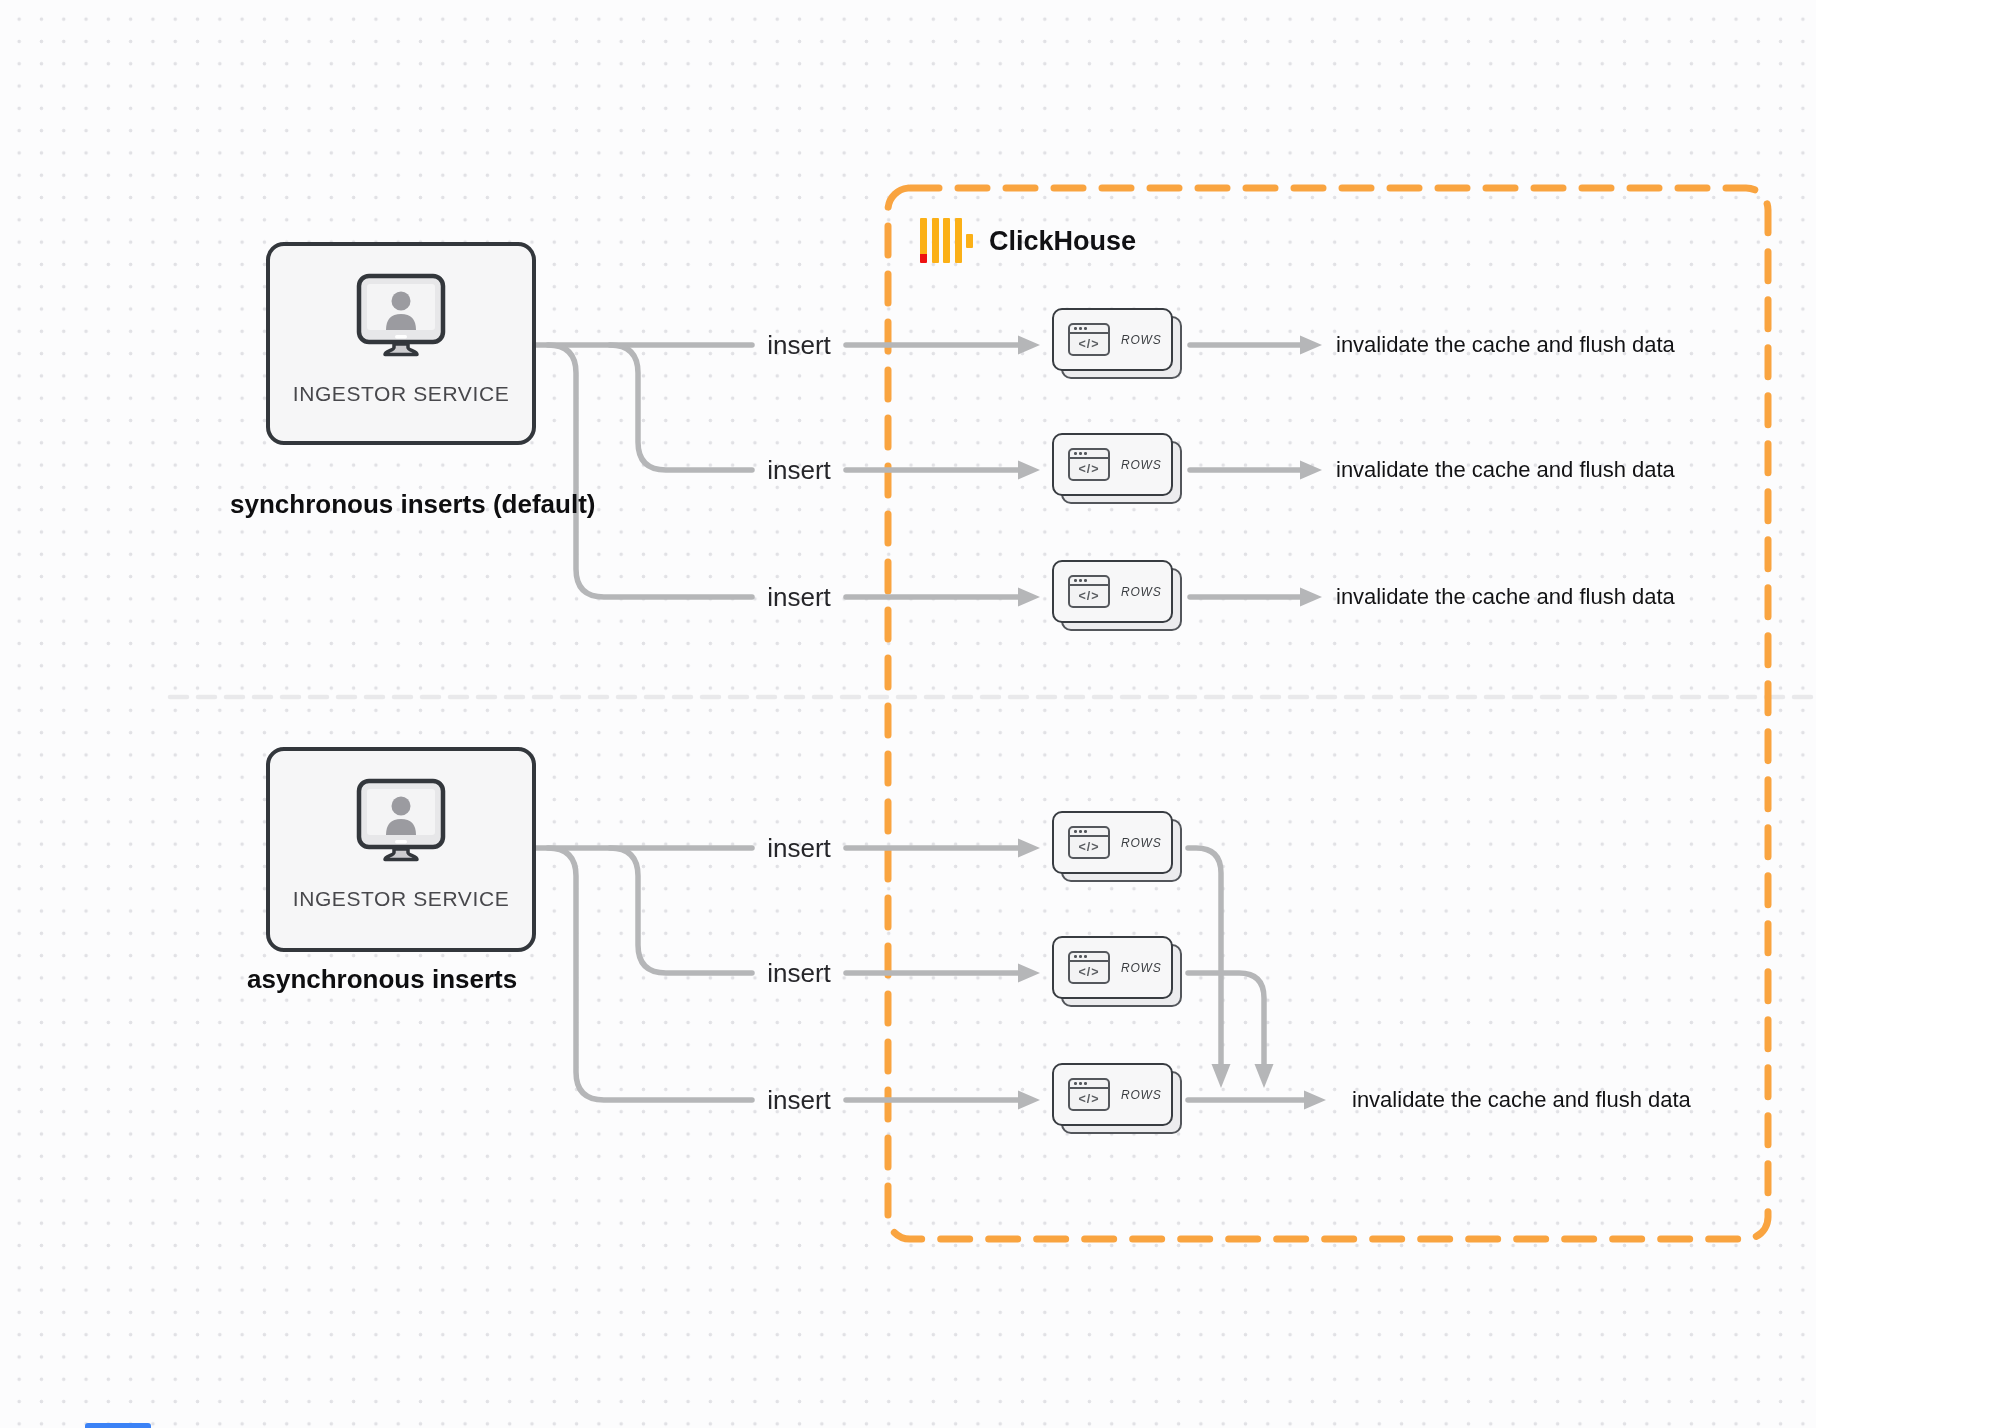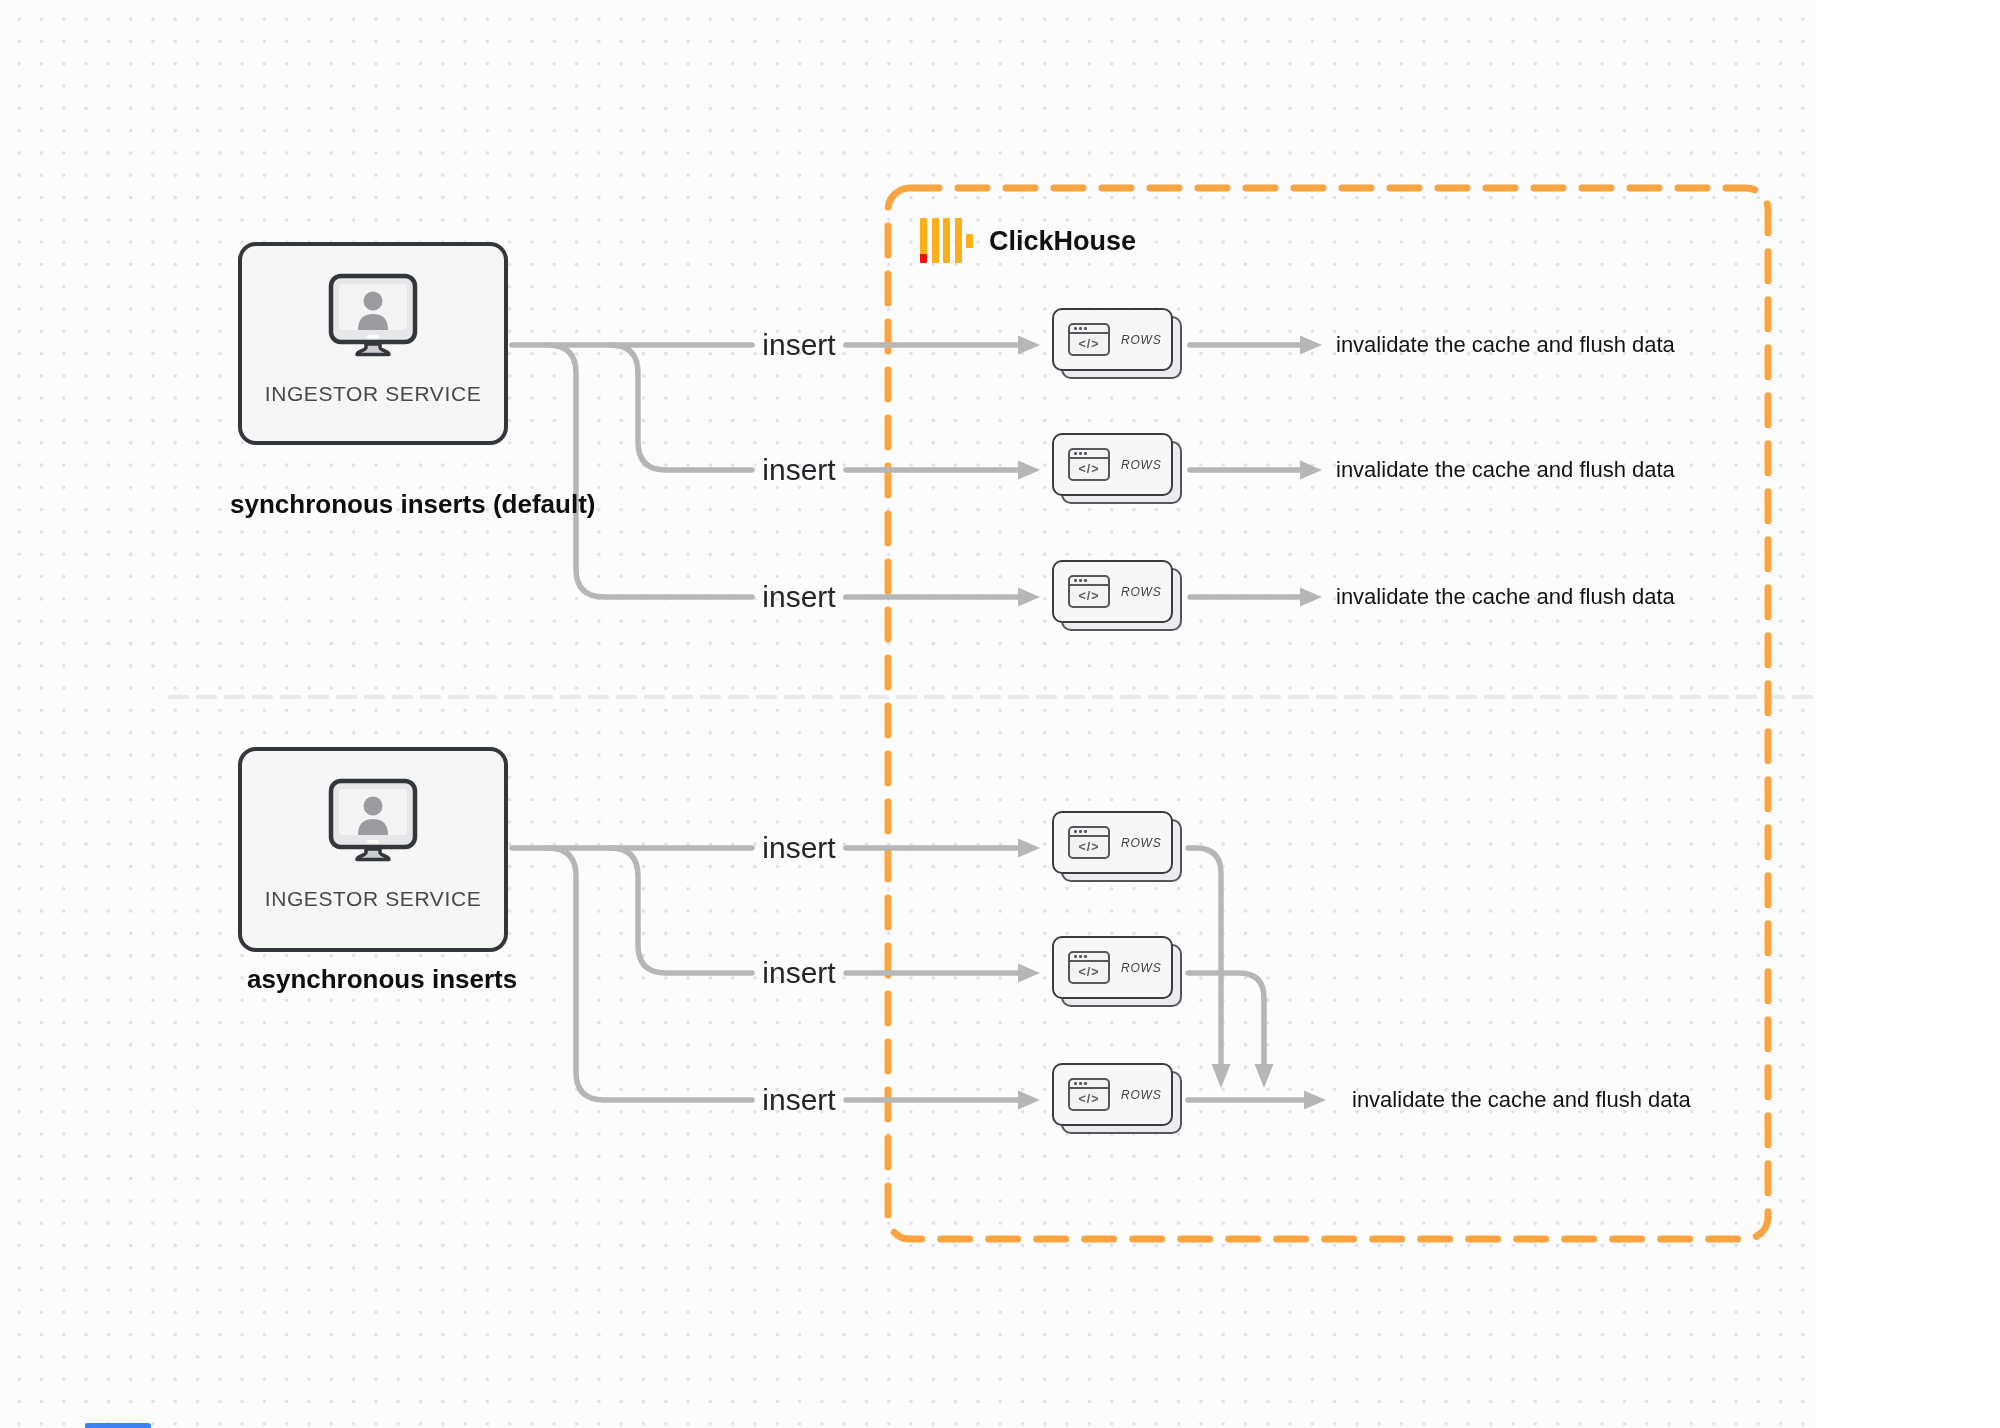--- a/index.html
+++ b/index.html
@@ -10,31 +10,31 @@
     background-image:radial-gradient(circle, #e1e1e5 1.8px, transparent 2px);
     background-size:22.3px 22.3px;
     background-position:8px 8px;
   }
   svg.wires{ position:absolute; left:0; top:0; width:2000px; height:1428px; }
 
   
   .ingestor{
     position:absolute; width:270px;
     background:#f6f6f7; border:4px solid #33373c; border-radius:18px;
-    display:flex; flex-direction:column; align-items:center; padding-top:26px;
+    display:flex; flex-direction:column; align-items:center; padding-top:26px;margin-left:28px;
   }
   .ing-label{ margin-top:24px; font-size:21px; color:#48484c; letter-spacing:0.6px; white-space:nowrap; }
 
   
   .caption{ position:absolute; font-size:26px; font-weight:700; color:#0e0e10; white-space:nowrap; }
 
   
   .insert-label{
     position:absolute; transform:translate(-50%,-50%);
-    font-size:30px; color:#26262a; white-space:nowrap;
+    font-size:26px; color:#26262a; white-space:nowrap;
   }
   
   .result-label{
     position:absolute; transform:translateY(-50%);
     font-size:22px; color:#131315; white-space:nowrap;
   }
 
   
   .rows-card{ position:absolute; width:132px; height:73px; }
   .rc-back{

